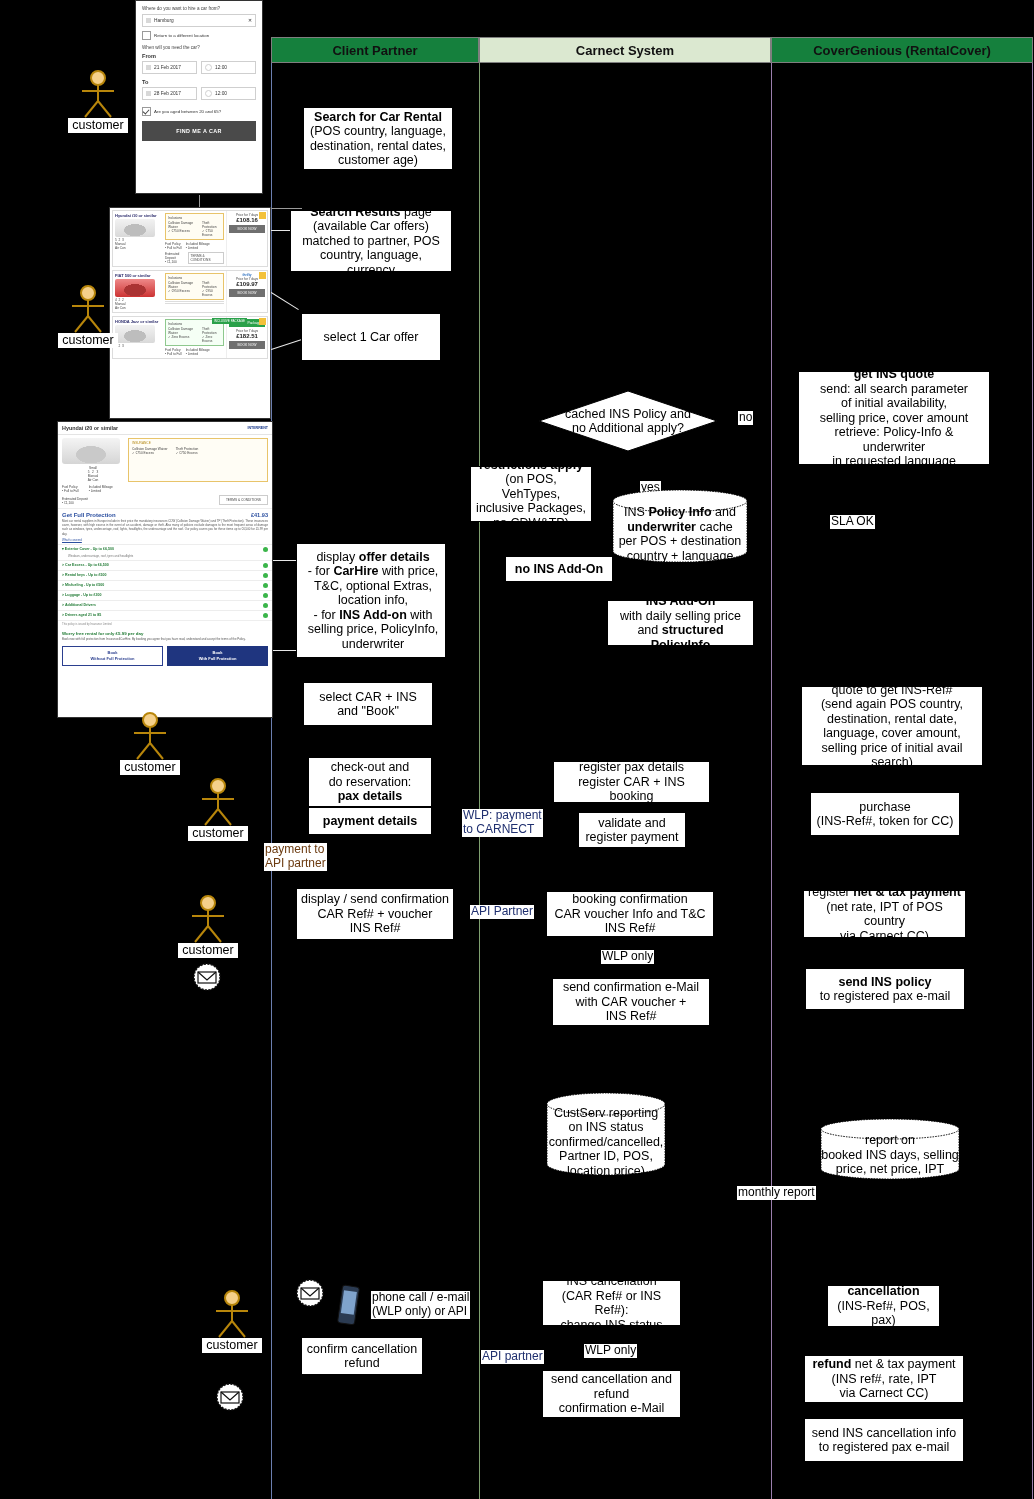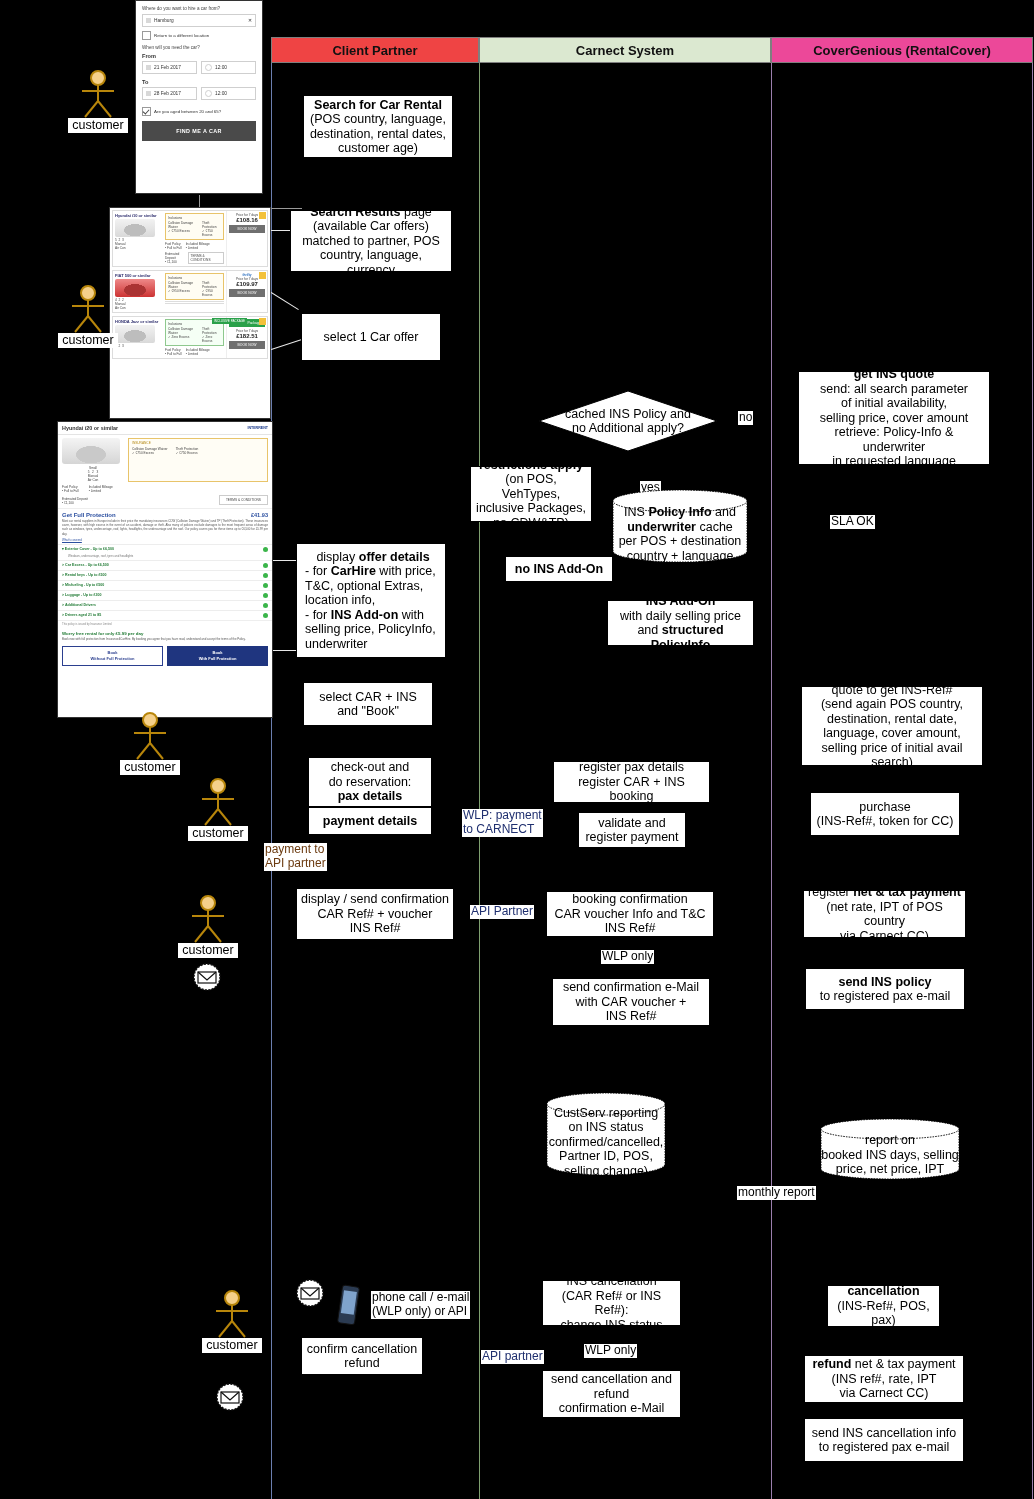--- a/index.html
+++ b/index.html
@@ -11,21 +11,21 @@
   .lane-hdr{position:absolute;height:26px;border:1px solid #7f7f7f;
             display:flex;align-items:center;justify-content:center;
             font-size:13px;font-weight:bold;color:#111;box-sizing:border-box;}
   .lane-line{position:absolute;width:1px;top:30px;bottom:0;}
 
   
   .box{position:absolute;background:#fff;border:1px solid #000;box-sizing:border-box;
        display:flex;flex-direction:column;align-items:center;justify-content:center;
        text-align:center;font-size:12.5px;line-height:1.16;color:#000;padding:3px 4px;
        overflow:hidden;}
-  .box.lft{align-items:flex-start;text-align:left;}
+  .box.lft{align-items:center;text-align:left;}
   .b{font-weight:bold;}
 
   
   .lbl{position:absolute;background:#fff;color:#000;font-size:12px;line-height:1.15;
        padding:0 1px;white-space:nowrap;}
   .lbl.blu{color:#1f2f6f;}
   .lbl.brn{color:#6b3a0f;}
 
   
   .diamond{position:absolute;}
@@ -116,27 +116,27 @@
           color:#2b3f8f;font-weight:bold;line-height:1.5;}
   .od .bt.fill{background:#1f357f;color:#fff;border-color:#1f357f;}
 
   .phone{position:absolute;}
 </style>
 </head>
 <body>
 
 <div class="canvas">
 
-  <div class="lane-hdr" style="left:271px;top:37px;width:208px;background:#ef4444;">
+  <div class="lane-hdr" style="left:271px;top:37px;width:208px;background:#15803d;">
     <span>Client Partner</span>
   </div>
   <div class="lane-hdr" style="left:479px;top:37px;width:292px;background:#dbe8d0;">
     <span>Carnect System</span>
   </div>
-  <div class="lane-hdr" style="left:771px;top:37px;width:262px;background:#ec4899;">
+  <div class="lane-hdr" style="left:771px;top:37px;width:262px;background:#15803d;">
     <span>CoverGenious (RentalCover)</span>
   </div>
 
   <div class="lane-line" style="left:271px;background:#6c7fb0;top:63px;"></div>
   <div class="lane-line" style="left:479px;background:#7fa070;top:63px;"></div>
   <div class="lane-line" style="left:771px;background:#9b7fae;top:63px;"></div>
   <div class="lane-line" style="left:1032px;background:#9b7fae;top:63px;"></div>
 
   <div class="ln" style="left:199px;top:195px;width:1px;height:14px;"></div>
   <div class="ln" style="left:262px;top:208px;width:40px;height:1px;"></div>
@@ -474,21 +474,21 @@
     </svg>
   </div>
 
   <div class="phone" style="left:336px;top:1284px;">
     <svg width="26" height="44" viewBox="0 0 26 44">
       <rect x="4" y="2" width="17" height="38" rx="3" fill="#2b3b52" stroke="#111" stroke-width="1" transform="rotate(8 13 21)"></rect>
       <rect x="6" y="7" width="13" height="23" fill="#7fa3cc" transform="rotate(8 13 21)"></rect>
     </svg>
   </div>
 
-  <div class="box" style="left:303px;top:95px;width:150px;height:63px;justify-content:center;">
+  <div class="box" style="left:303px;top:107px;width:150px;height:63px;justify-content:center;">
     <div><span class="b">Search for Car Rental</span></div>
     <div>(POS country, language,</div>
     <div>destination, rental dates,</div>
     <div>customer age)</div>
   </div>
 
   <div class="box" style="left:290px;top:210px;width:162px;height:62px;">
     <div><span class="b">Search Results</span><span> page</span></div>
     <div>(available Car offers)</div>
     <div>matched to partner, POS</div>
@@ -622,21 +622,21 @@
   <div class="cyl" style="left:546px;top:1092px;width:120px;height:84px;">
     <svg width="120" height="84" viewBox="0 0 120 84">
       <path d="M1,12 L1,72 A59,11 0 0 0 119,72 L119,12 Z" fill="#fff" stroke="#000" stroke-width="1" stroke-dasharray="1.5 1.2"></path>
       <ellipse cx="60" cy="12" rx="59" ry="11" fill="#fff" stroke="#000" stroke-width="1" stroke-dasharray="1.5 1.2"></ellipse>
     </svg>
     <div class="ctxt" style="padding-top:8px;">
       <div>CustServ reporting</div>
       <div>on INS status</div>
       <div>confirmed/cancelled,</div>
       <div>Partner ID, POS,</div>
-      <div>selling change)</div>
+      <div>location price)</div>
     </div>
   </div>
 
 
   <div class="lbl" style="left:737px;top:1186px;">monthly report</div>
 
   <div class="box" style="left:542px;top:1280px;width:139px;height:46px;">
     <div>INS cancellation</div>
     <div>(CAR Ref# or INS Ref#):</div>
     <div>change INS status</div>

